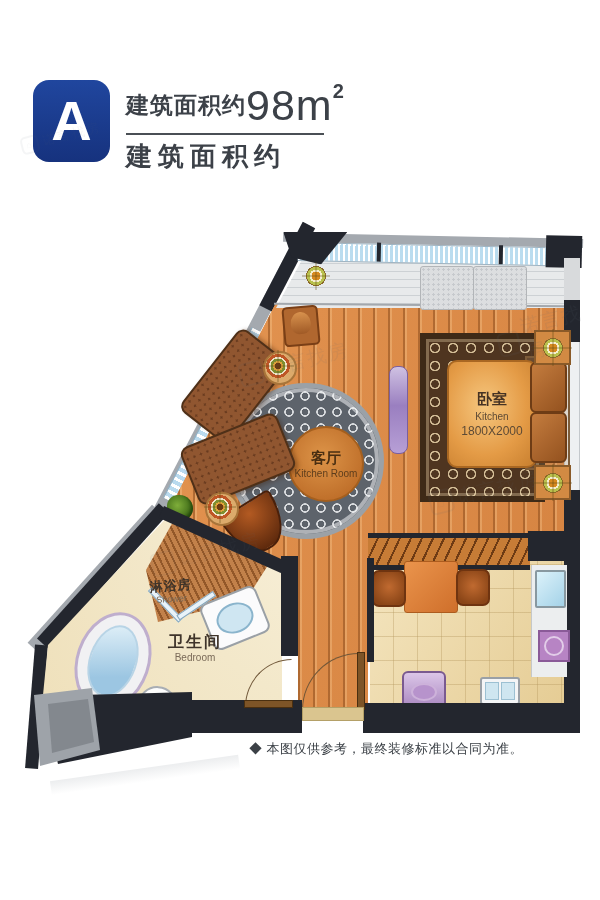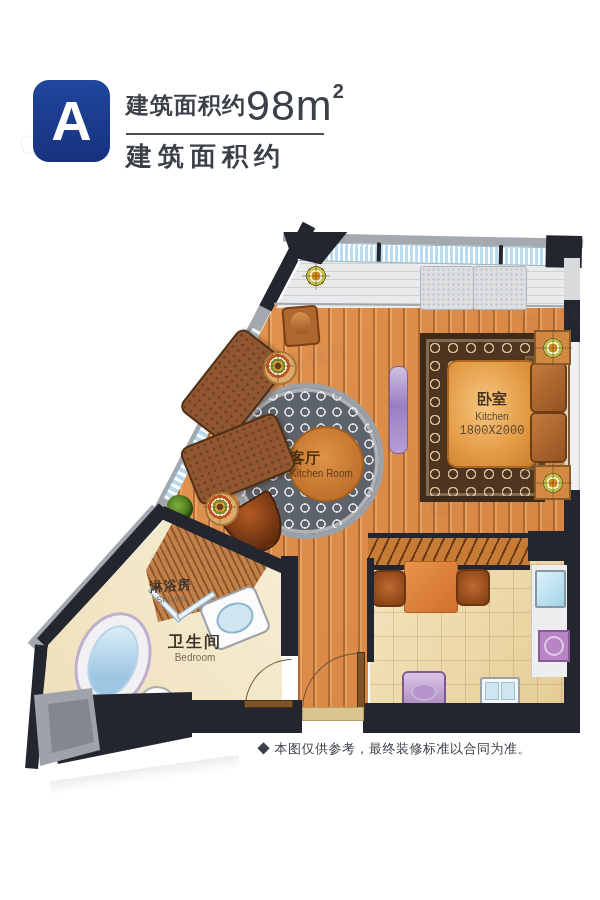--- a/index.html
+++ b/index.html
@@ -59,21 +59,21 @@
   .rug-bedroom{left:420px;top:333px;width:113px;height:157px;background-color:#4f3520;
     border:6px solid #3e2a17;
     background-image:radial-gradient(circle at 9px 9px,rgba(226,205,164,0) 3.5px,rgba(226,205,164,.9) 4px,rgba(226,205,164,.9) 5px,rgba(226,205,164,0) 5.5px);
     background-size:18px 18px;box-shadow:inset 0 0 0 3px rgba(230,210,170,.35);}
   .bed{left:447px;top:360px;width:86px;height:104px;border-radius:10px;
     background:radial-gradient(ellipse at 42% 42%,#f6c77f,#e49b46 58%,#c77e2e);
     border:2px solid #a96722;display:flex;flex-direction:column;align-items:center;
     justify-content:center;gap:2px;}
   .bed .zh{font-size:15px;font-weight:bold;color:#463324;}
   .bed .en{font-size:10px;color:#5d4a35;}
-  .bed .dim{font-size:12px;color:#5d4a35;font-family:Liberation Mono, monospace;text-align:center;}
+  .bed .dim{font-size:12px;color:#5d4a35;font-family:Liberation Sans, sans-serif;text-align:center;}
   .pillow{width:33px;height:47px;background:linear-gradient(135deg,#c47c3e,#94521f);
           border:2px solid #6e3c15;border-radius:6px;}
   .nightstand{width:33px;height:31px;background:#d28a43;border:2px solid #8a5a28;
               display:flex;align-items:center;justify-content:center;}
   .bedframe{left:525px;top:356px;width:41px;height:110px;border:2px solid #7d5c39;background:rgba(180,140,95,.25);}
 
   
   .lamp{width:22px;height:22px;border-radius:50%;position:absolute;
     background:radial-gradient(circle,#d88a20 0 4.5px,#f6eecd 4.5px 6.5px,#b9c14e 6.5px 9px,#8a6a2a 9px 10px,rgba(0,0,0,0) 10px);}
   .lamp::before,.lamp::after{content:'';position:absolute;background:rgba(95,75,20,.55);}
@@ -82,21 +82,21 @@
   .lamp.red{width:26px;height:26px;
     background:radial-gradient(circle,#6f3812 0 3px,#e0a23a 3px 5px,#7f8f2f 5px 7.5px,#f0e6c8 7.5px 9px,#bf5626 9px 12px,rgba(0,0,0,0) 12px);}
 
   
   .rug-living{left:228px;top:383px;width:146px;height:146px;border-radius:50%;
     background-color:#5d636b;border:5px solid #9ba1a7;
     background-image:radial-gradient(circle at 8px 8px,rgba(238,240,242,0) 3px,rgba(238,240,242,.85) 3.5px,rgba(238,240,242,.85) 4.5px,rgba(238,240,242,0) 5px);
     background-size:16px 16px;box-shadow:inset 0 0 0 4px rgba(240,242,244,.55);}
   .rug-center{left:288px;top:426px;width:72px;height:72px;border-radius:50%;
     background:radial-gradient(circle at 45% 40%,#dd9448,#bf6f2a 75%);border:2px solid #a45f1e;
-    display:flex;flex-direction:column;align-items:flex-start;justify-content:center;}
+    display:flex;flex-direction:column;align-items:center;justify-content:center;}
   .rug-center .zh{font-size:15px;font-weight:bold;color:#4a2f12;}
   .rug-center .en{font-size:10px;color:#5d3d1c;}
   .sofa-cushion{width:100px;height:58px;border-radius:9px;
     background-color:#905630;border:2px solid #4f3018;
     background-image:radial-gradient(rgba(58,26,10,.45) 1.2px,rgba(0,0,0,0) 1.4px);
     background-size:7px 7px;box-shadow:2px 3px 4px rgba(60,30,10,.35);}
   .halfchair{left:228px;top:500px;width:54px;height:48px;
     background:radial-gradient(circle at 50% 20%,#b35a22,#5f2a0d 80%);
     border-radius:10% 10% 50% 50%/10% 10% 100% 100%;transform:rotate(-32deg);
     border:2px solid #4a200a;}
@@ -333,15 +333,15 @@
     <div class="abs wm" style="left:497px;top:308px;opacity:.10;">
       <span class="logo">⌂</span>
       <span>诺言找房</span>
     </div>
     <div class="abs wm" style="left:20px;top:128px;opacity:.06;font-size:13px;">
       <span class="logo" style="width:14px;height:14px;font-size:9px;">⌂</span>
       <span>诺言找房</span>
     </div>
   </div>
 
-  <div class="abs note" style="left:257px;top:740px;">◆ 本图仅供参考，最终装修标准以合同为准。</div>
+  <div class="abs note" style="left:249px;top:740px;">◆ 本图仅供参考，最终装修标准以合同为准。</div>
 
 </div>
 
 </body></html>

